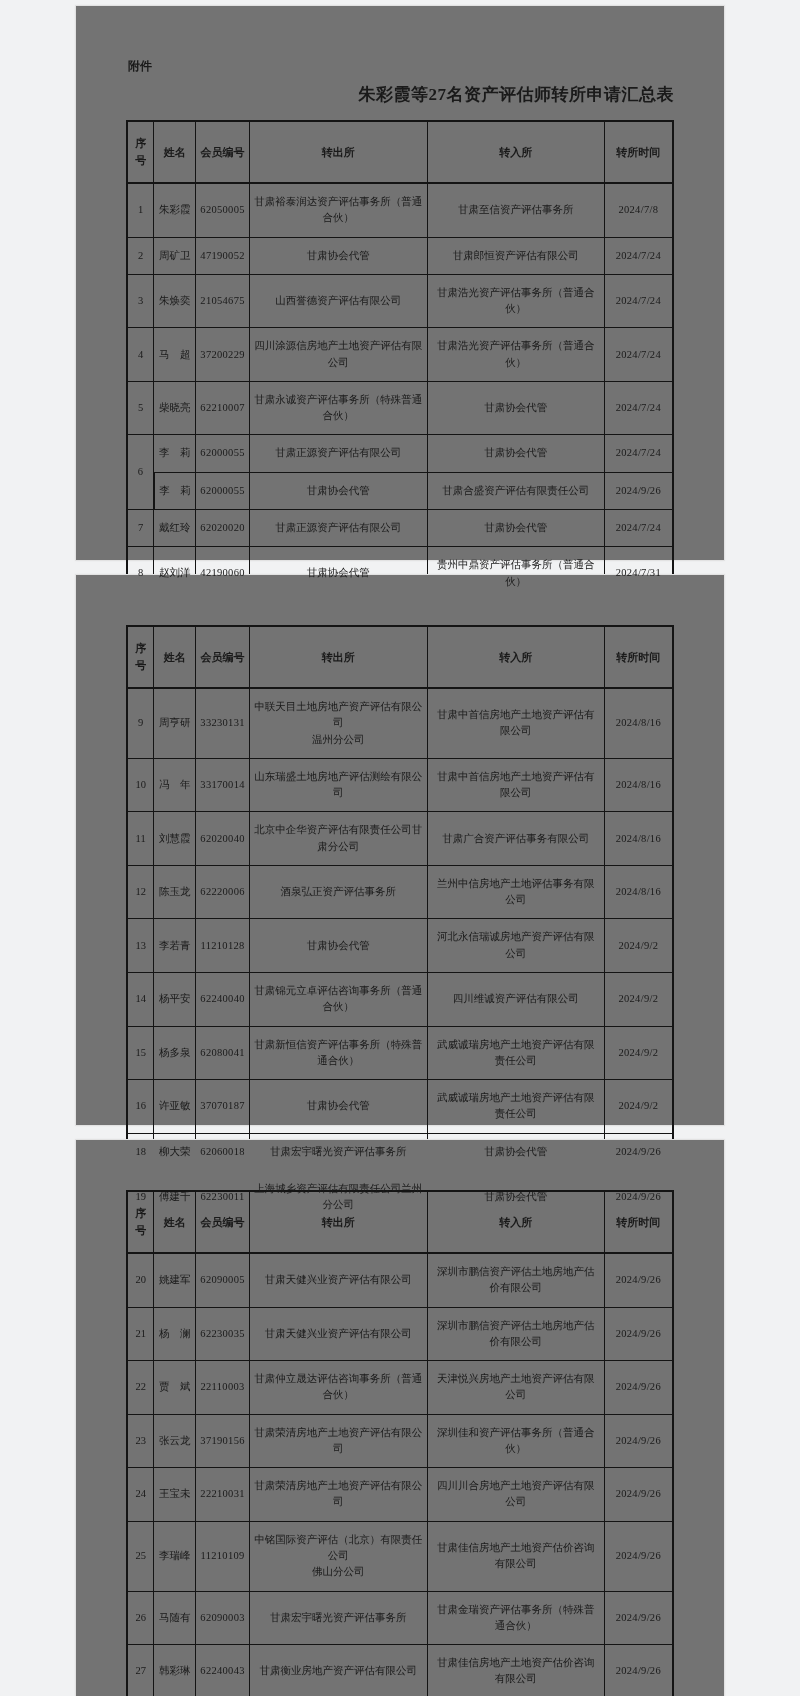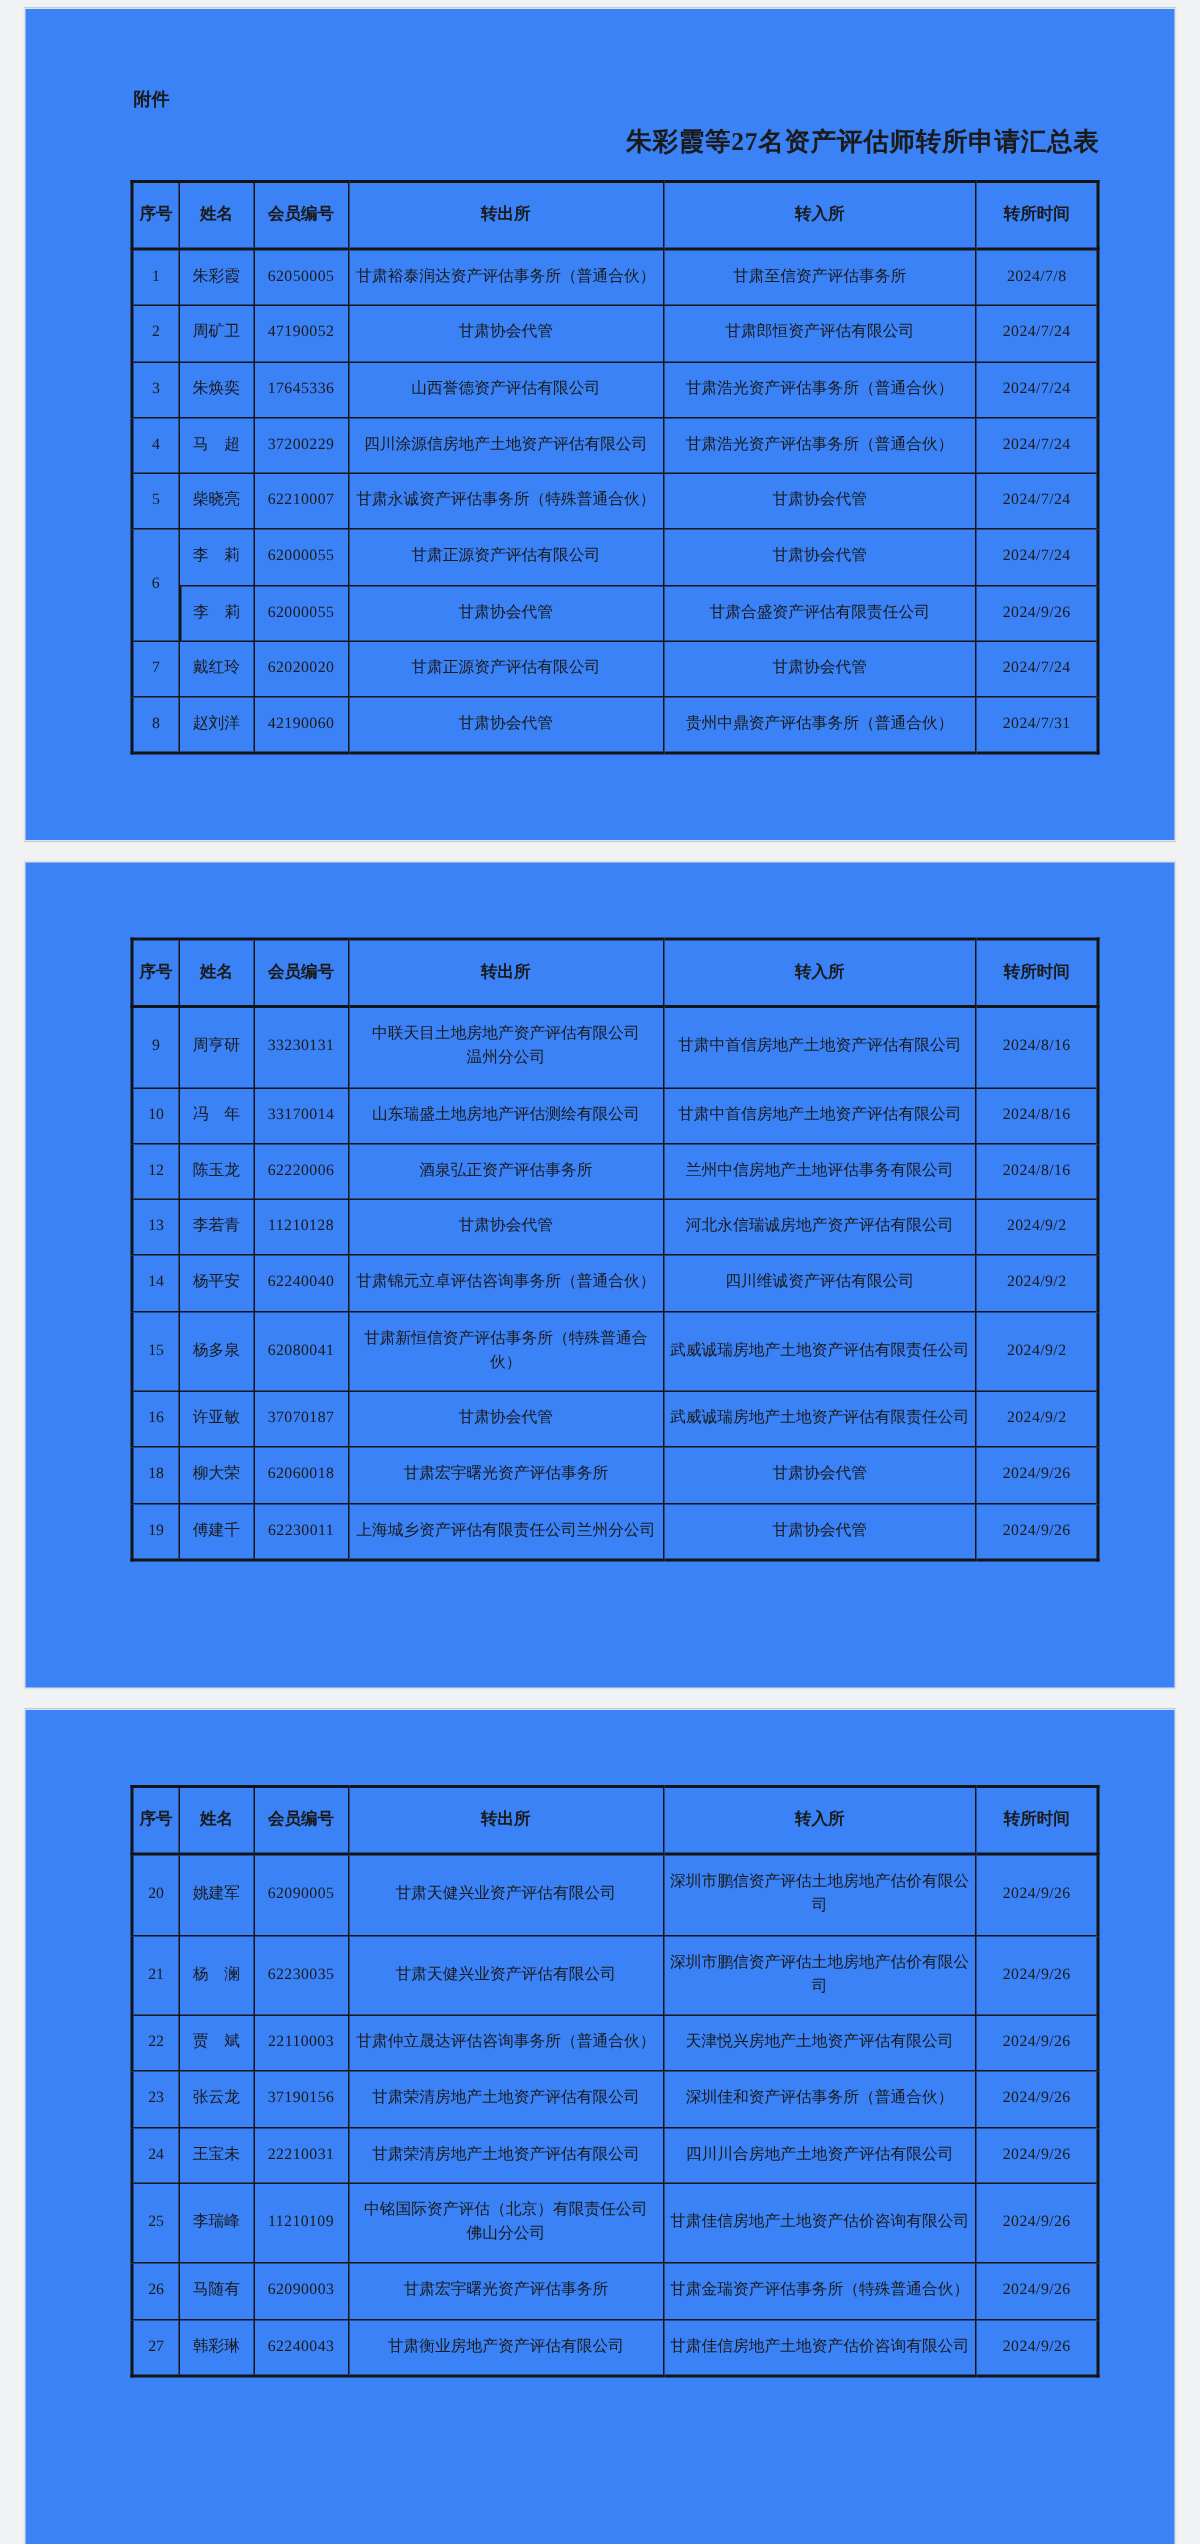--- a/index.html
+++ b/index.html
@@ -7,27 +7,26 @@
     padding: 0;
     background: #f1f2f3;
     font-family: "Liberation Serif", "DejaVu Serif", serif;
     color: #1a1a1a;
   }
   .canvas {
     width: 800px;
     margin: 0 auto;
   }
   .page {
-    width: 768px;
+    width: 650px;
     margin: 0 auto 13px;
-    background: #3b82f6;
+    background: #737373;
     border: 1px solid #e2e2e2;
     box-sizing: border-box;
     box-shadow: 0 0 2px rgba(0,0,0,0.05);
-    padding-left: 20px;
   }
   .page.first { margin-top: 5px; }
   .page-inner {
     padding: 0 50px;
     box-sizing: border-box;
   }
   .page1 { height: 556px; }
   .page1 .page-inner { padding-top: 52px; }
   .page2 { height: 552px; }
   .page2 .page-inner { padding-top: 50px; }
@@ -117,21 +116,21 @@
               <td class="c-seq">2</td>
               <td class="c-name">周矿卫</td>
               <td class="c-member">47190052</td>
               <td class="c-from">甘肃协会代管</td>
               <td class="c-to">甘肃郎恒资产评估有限公司</td>
               <td class="c-date">2024/7/24</td>
             </tr>
             <tr>
               <td class="c-seq">3</td>
               <td class="c-name">朱焕奕</td>
-              <td class="c-member">17645336</td>
+              <td class="c-member">21054675</td>
               <td class="c-from">山西誉德资产评估有限公司</td>
               <td class="c-to">甘肃浩光资产评估事务所（普通合伙）</td>
               <td class="c-date">2024/7/24</td>
             </tr>
             <tr>
               <td class="c-seq">4</td>
               <td class="c-name">马　超</td>
               <td class="c-member">37200229</td>
               <td class="c-from">四川涂源信房地产土地资产评估有限公司</td>
               <td class="c-to">甘肃浩光资产评估事务所（普通合伙）</td>
@@ -214,20 +213,28 @@
             </tr>
             <tr>
               <td class="c-seq">10</td>
               <td class="c-name">冯　年</td>
               <td class="c-member">33170014</td>
               <td class="c-from">山东瑞盛土地房地产评估测绘有限公司</td>
               <td class="c-to">甘肃中首信房地产土地资产评估有限公司</td>
               <td class="c-date">2024/8/16</td>
             </tr>
             <tr>
+              <td class="c-seq">11</td>
+              <td class="c-name">刘慧霞</td>
+              <td class="c-member">62020040</td>
+              <td class="c-from">北京中企华资产评估有限责任公司甘肃分公司</td>
+              <td class="c-to">甘肃广合资产评估事务有限公司</td>
+              <td class="c-date">2024/8/16</td>
+            </tr>
+            <tr>
               <td class="c-seq">12</td>
               <td class="c-name">陈玉龙</td>
               <td class="c-member">62220006</td>
               <td class="c-from">酒泉弘正资产评估事务所</td>
               <td class="c-to">兰州中信房地产土地评估事务有限公司</td>
               <td class="c-date">2024/8/16</td>
             </tr>
             <tr>
               <td class="c-seq">13</td>
               <td class="c-name">李若青</td>

